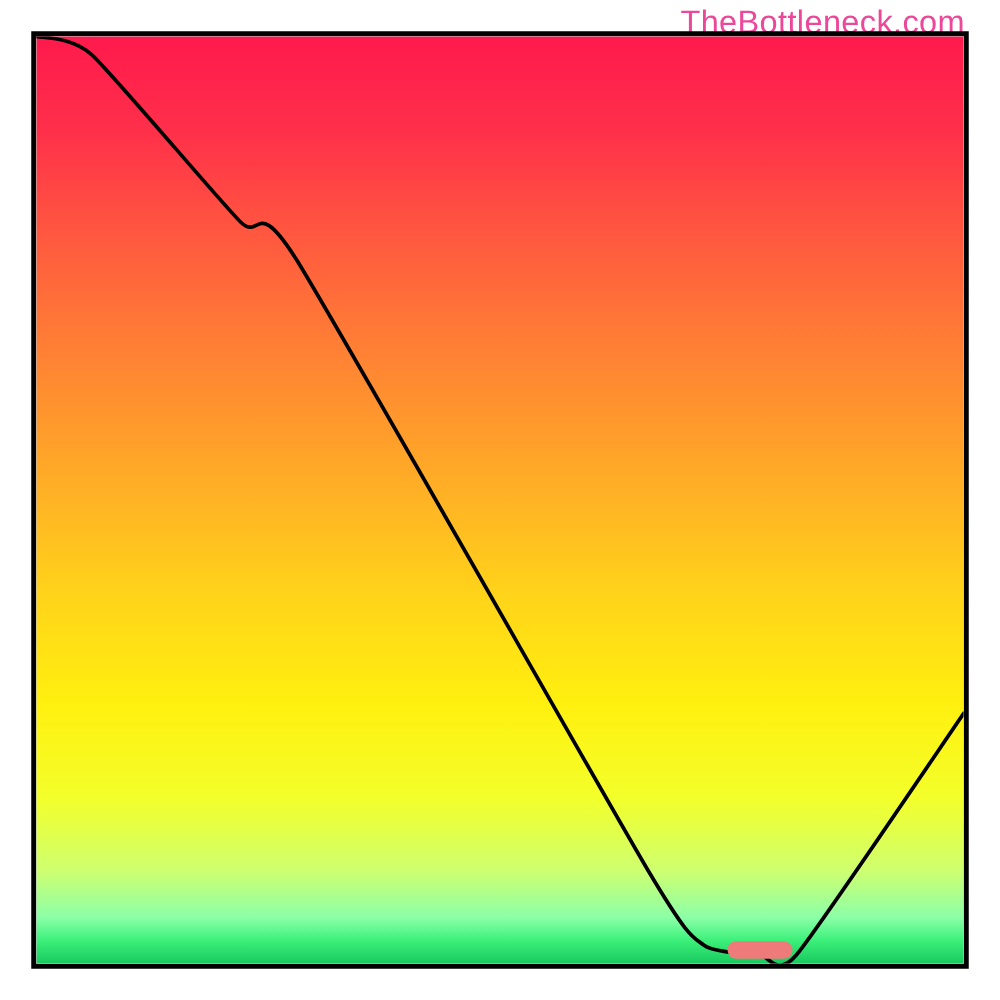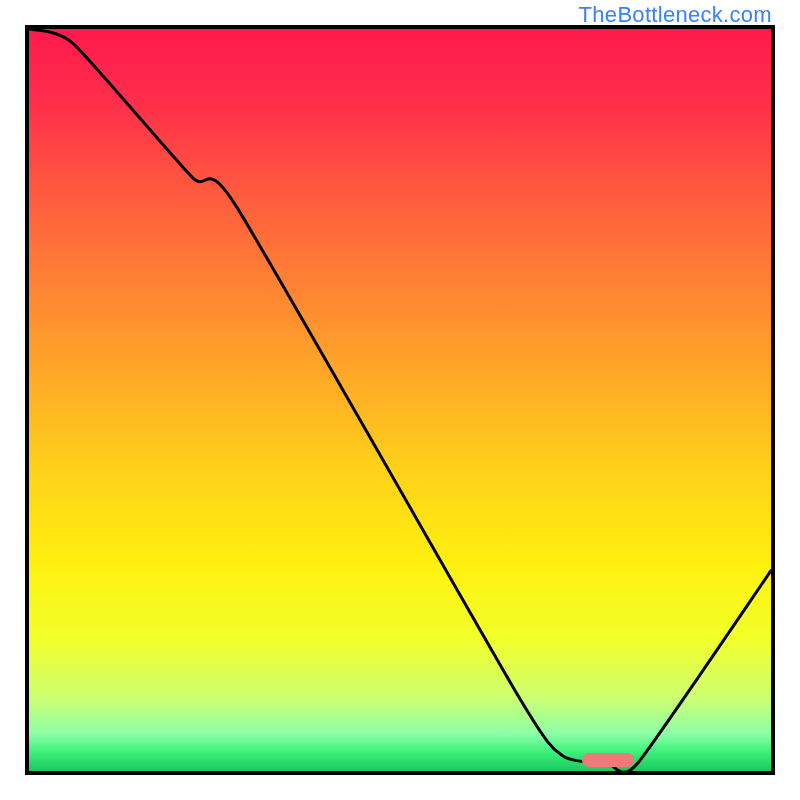--- a/index.html
+++ b/index.html
@@ -21,23 +21,23 @@
     overflow: hidden;
   }
   .gradient {
     position: absolute;
     inset: 0;
   }
   .watermark {
     position: absolute;
     top: 2px;
     right: 28px;
-    font-size: 22px;
+    font-size: 26px;
     font-weight: 500;
-    color: #3b82f6;
+    color: #ec4899;
     letter-spacing: 0.3px;
   }
   svg.curve {
     position: absolute;
     inset: 0;
     width: 100%;
     height: 100%;
   }
   .marker {
     position: absolute;

